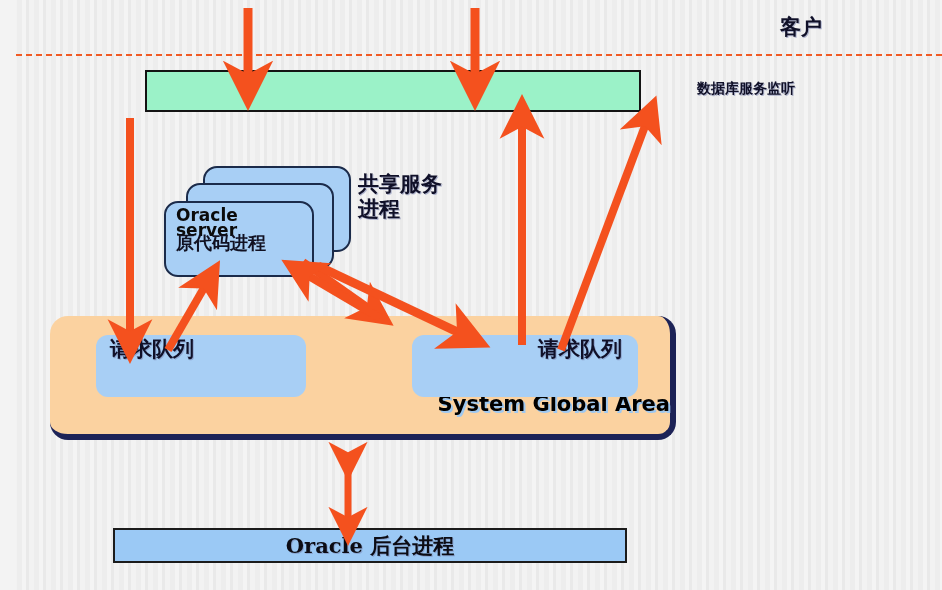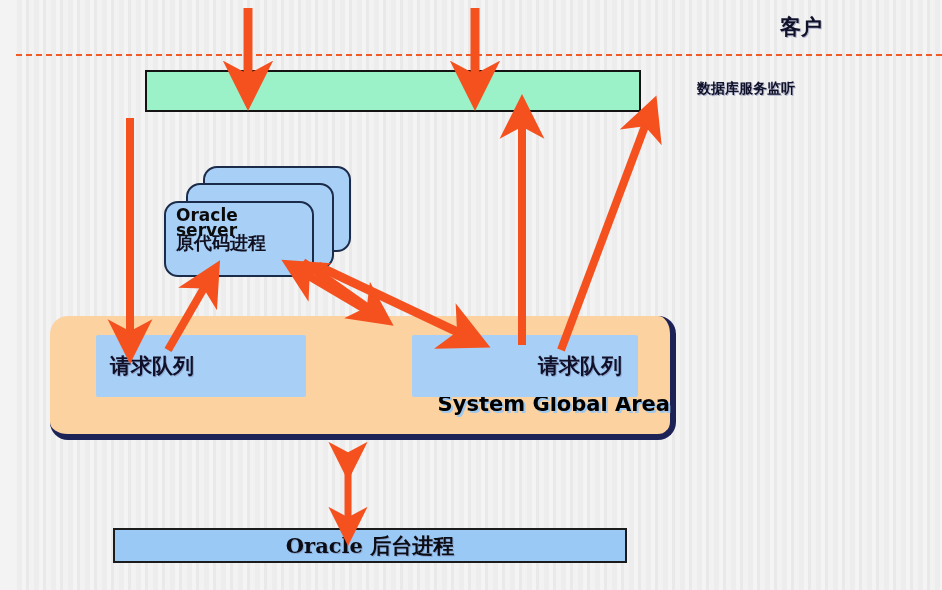--- a/index.html
+++ b/index.html
@@ -151,23 +151,23 @@
     text-align: right;
     font-size: 21px;
     font-weight: 700;
     color: #000000;
     text-shadow: 2px 2px 0 #9ec8f0;
     font-family: "DejaVu Sans", "Liberation Sans", sans-serif;
   }
   .req-queue {
     position: absolute;
     background: #a8cff5;
-    border-radius: 2px;
+    border-radius: 12px;
     display: flex;
-    align-items: center;
+    align-items: flex-start;
     height: 62px;
   }
   #req-queue-left {
     left: 96px; top: 335px; width: 210px;
     justify-content: flex-start;
     padding-left: 14px;
     box-sizing: border-box;
   }
   #req-queue-right {
     left: 412px; top: 335px; width: 226px;
@@ -224,20 +224,22 @@
 
   <div class="green-box" id="dispatcher-back"></div>
 
   <div class="ss-box" id="ss-box-3"></div>
   <div class="ss-box" id="ss-box-2"></div>
   <div class="ss-box" id="ss-box-1">
     <div id="ss-text-en">Oracle
 server</div>
     <div id="ss-text-cn">原代码进程</div>
   </div>
+  <div class="lbl" id="shared-label">共享服务
+进程</div>
 
   <div id="sga">
     <div id="sga-label">System Global Area</div>
   </div>
   <div class="req-queue" id="req-queue-left">
     <span>请求队列</span>
   </div>
   <div class="req-queue" id="req-queue-right">
     <span>请求队列</span>
   </div>

